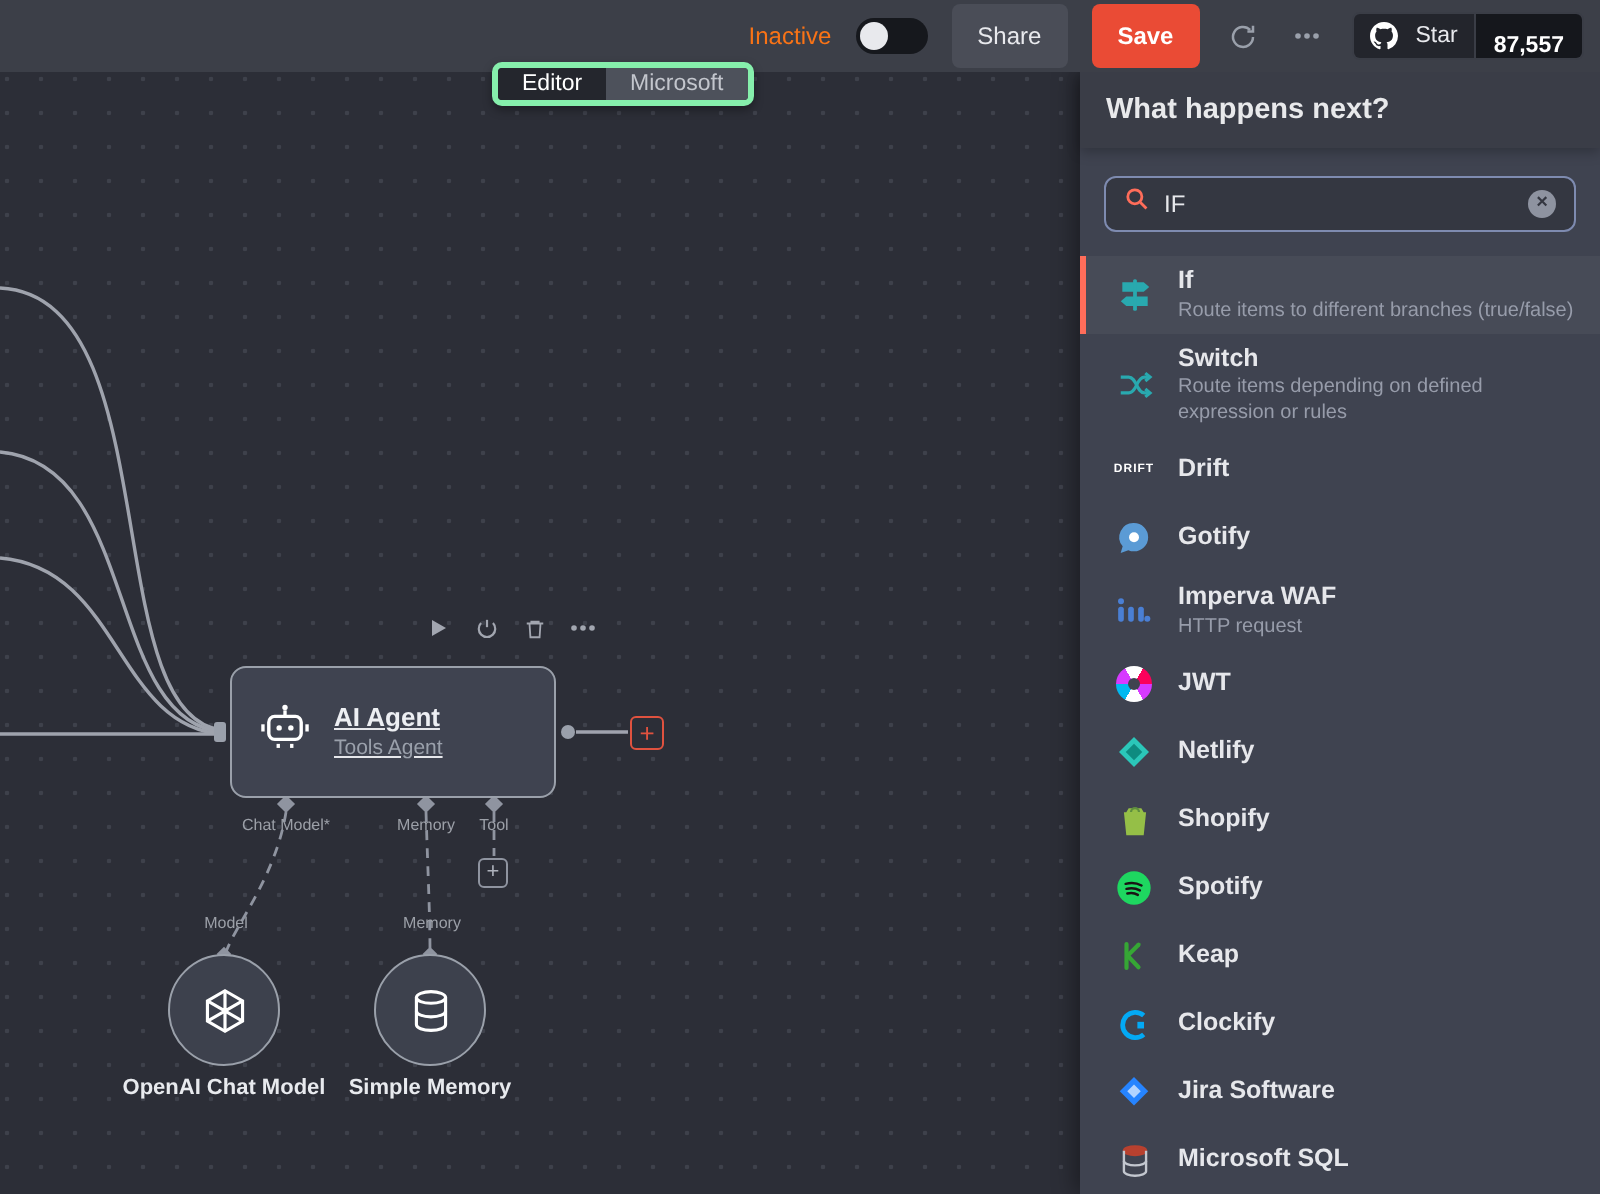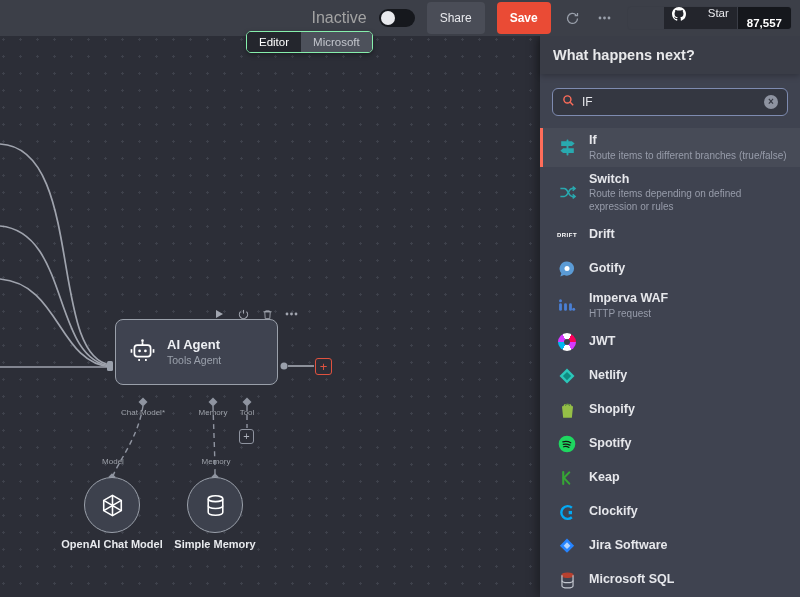--- a/index.html
+++ b/index.html
@@ -8,51 +8,51 @@
     font-family:"Liberation Sans","DejaVu Sans",sans-serif;
     background:#2c2e37; position:relative; color:#e6e7eb;
   }
   
   .topbar {
     position:absolute; left:0; top:0; width:800px; height:36px;
     background:#3c3f48; display:flex; align-items:center; z-index:6;
     padding-right:8px;
   }
   .topbar-right { margin-left:auto; display:flex; align-items:center; gap:12px; }
-  .status-label { font-size:16px; color:#a3a3a3; }
+  .status-label { font-size:12px; color:#f97316; }
   .toggle { width:36px; height:18px; border-radius:9px; background:#16181d; position:relative; cursor:pointer; flex:none; }
   .toggle .knob { position:absolute; left:2px; top:2px; width:14px; height:14px; border-radius:50%; background:#e8e9ed; }
   .btn { height:25px; display:inline-flex; align-items:center; border-radius:4px; font-size:12px; padding:16px 13px; cursor:pointer; border:none; }
   .btn-share { background:#4a4d57; color:#e8e9ed; }
   .btn-save { background:#ea4b35; color:#fff; font-weight:bold; }
   .icon-btn { display:flex; align-items:center; justify-content:center; width:20px; height:20px; cursor:pointer; }
   .gh { display:flex; align-items:stretch; height:24px; border:1px solid #3a3d46; border-radius:4px; overflow:hidden; font-size:11.5px; }
-  .gh-left { background:#23252c; display:flex; gap:22px; padding:0 8px; color:#e8e9ed; cursor:pointer;margin-left:36px; }
+  .gh-left { background:#23252c; display:flex; align-items:center; gap:9px; padding:0 8px; color:#e8e9ed; cursor:pointer; }
   .gh-right { background:#15171c; display:flex; align-items:center; padding:16px 9px; color:#fff; border-left:1px solid #3a3d46; cursor:pointer; font-weight:bold; }
   
   .tabs {
     position:absolute; left:246px; top:31px; height:22px; z-index:7;
-    display:flex; border:1px solid #86efac; border-radius:5px; overflow:hidden;
+    display:flex; border:3px solid #86efac; border-radius:5px; overflow:hidden;
     font-size:11.5px; box-shadow:0 2px 5px rgba(0,0,0,.35);
   }
   .tab { display:flex; align-items:center; padding:0 12px; cursor:pointer; }
   .tab-active { background:#24262d; color:#fff; }
   .tab-inactive { background:#4d515b; color:#c3c6cd; }
   
   .canvas {
     position:absolute; left:0; top:36px; width:540px; height:561px;
     background-color:#2c2e37;
     background-image:radial-gradient(circle,#3e414b 1px,transparent 1.3px);
     background-size:17px 17px; background-position:-5px -5px;
   }
   .wires { position:absolute; left:0; top:0; z-index:1; }
   .agent-node {
-    position:absolute; left:115px; top:283px; width:163px; height:66px;
+    position:absolute; left:115px; top:297px; width:163px; height:66px;
     background:#3f4350; border:1px solid #9aa0aa; border-radius:8px;
-    display:flex; align-items:center; gap:11px; padding:0 13px; z-index:2; cursor:pointer;
+    display:flex; align-items:center; gap:11px; padding:0 13px; z-index:2; cursor:pointer;text-decoration:underline;
   }
   .agent-title { font-size:13px; font-weight:bold; color:#edeff3; line-height:1.25; }
   .agent-sub { font-size:10.5px; color:#9aa0ab; line-height:1.25; }
   .node-toolbar { position:absolute; left:212px; top:271px; display:flex; gap:10px; align-items:center; z-index:2; }
   .node-toolbar .icon-btn { width:14px; height:14px; }
   .plus-endpoint {
     position:absolute; left:315px; top:322px; width:17px; height:17px; z-index:2;
     border:1.5px solid #e0523f; border-radius:3px; color:#e0523f; background:#2c2e37;
     display:flex; align-items:center; justify-content:center; font-size:13px; line-height:1; cursor:pointer;
   }

